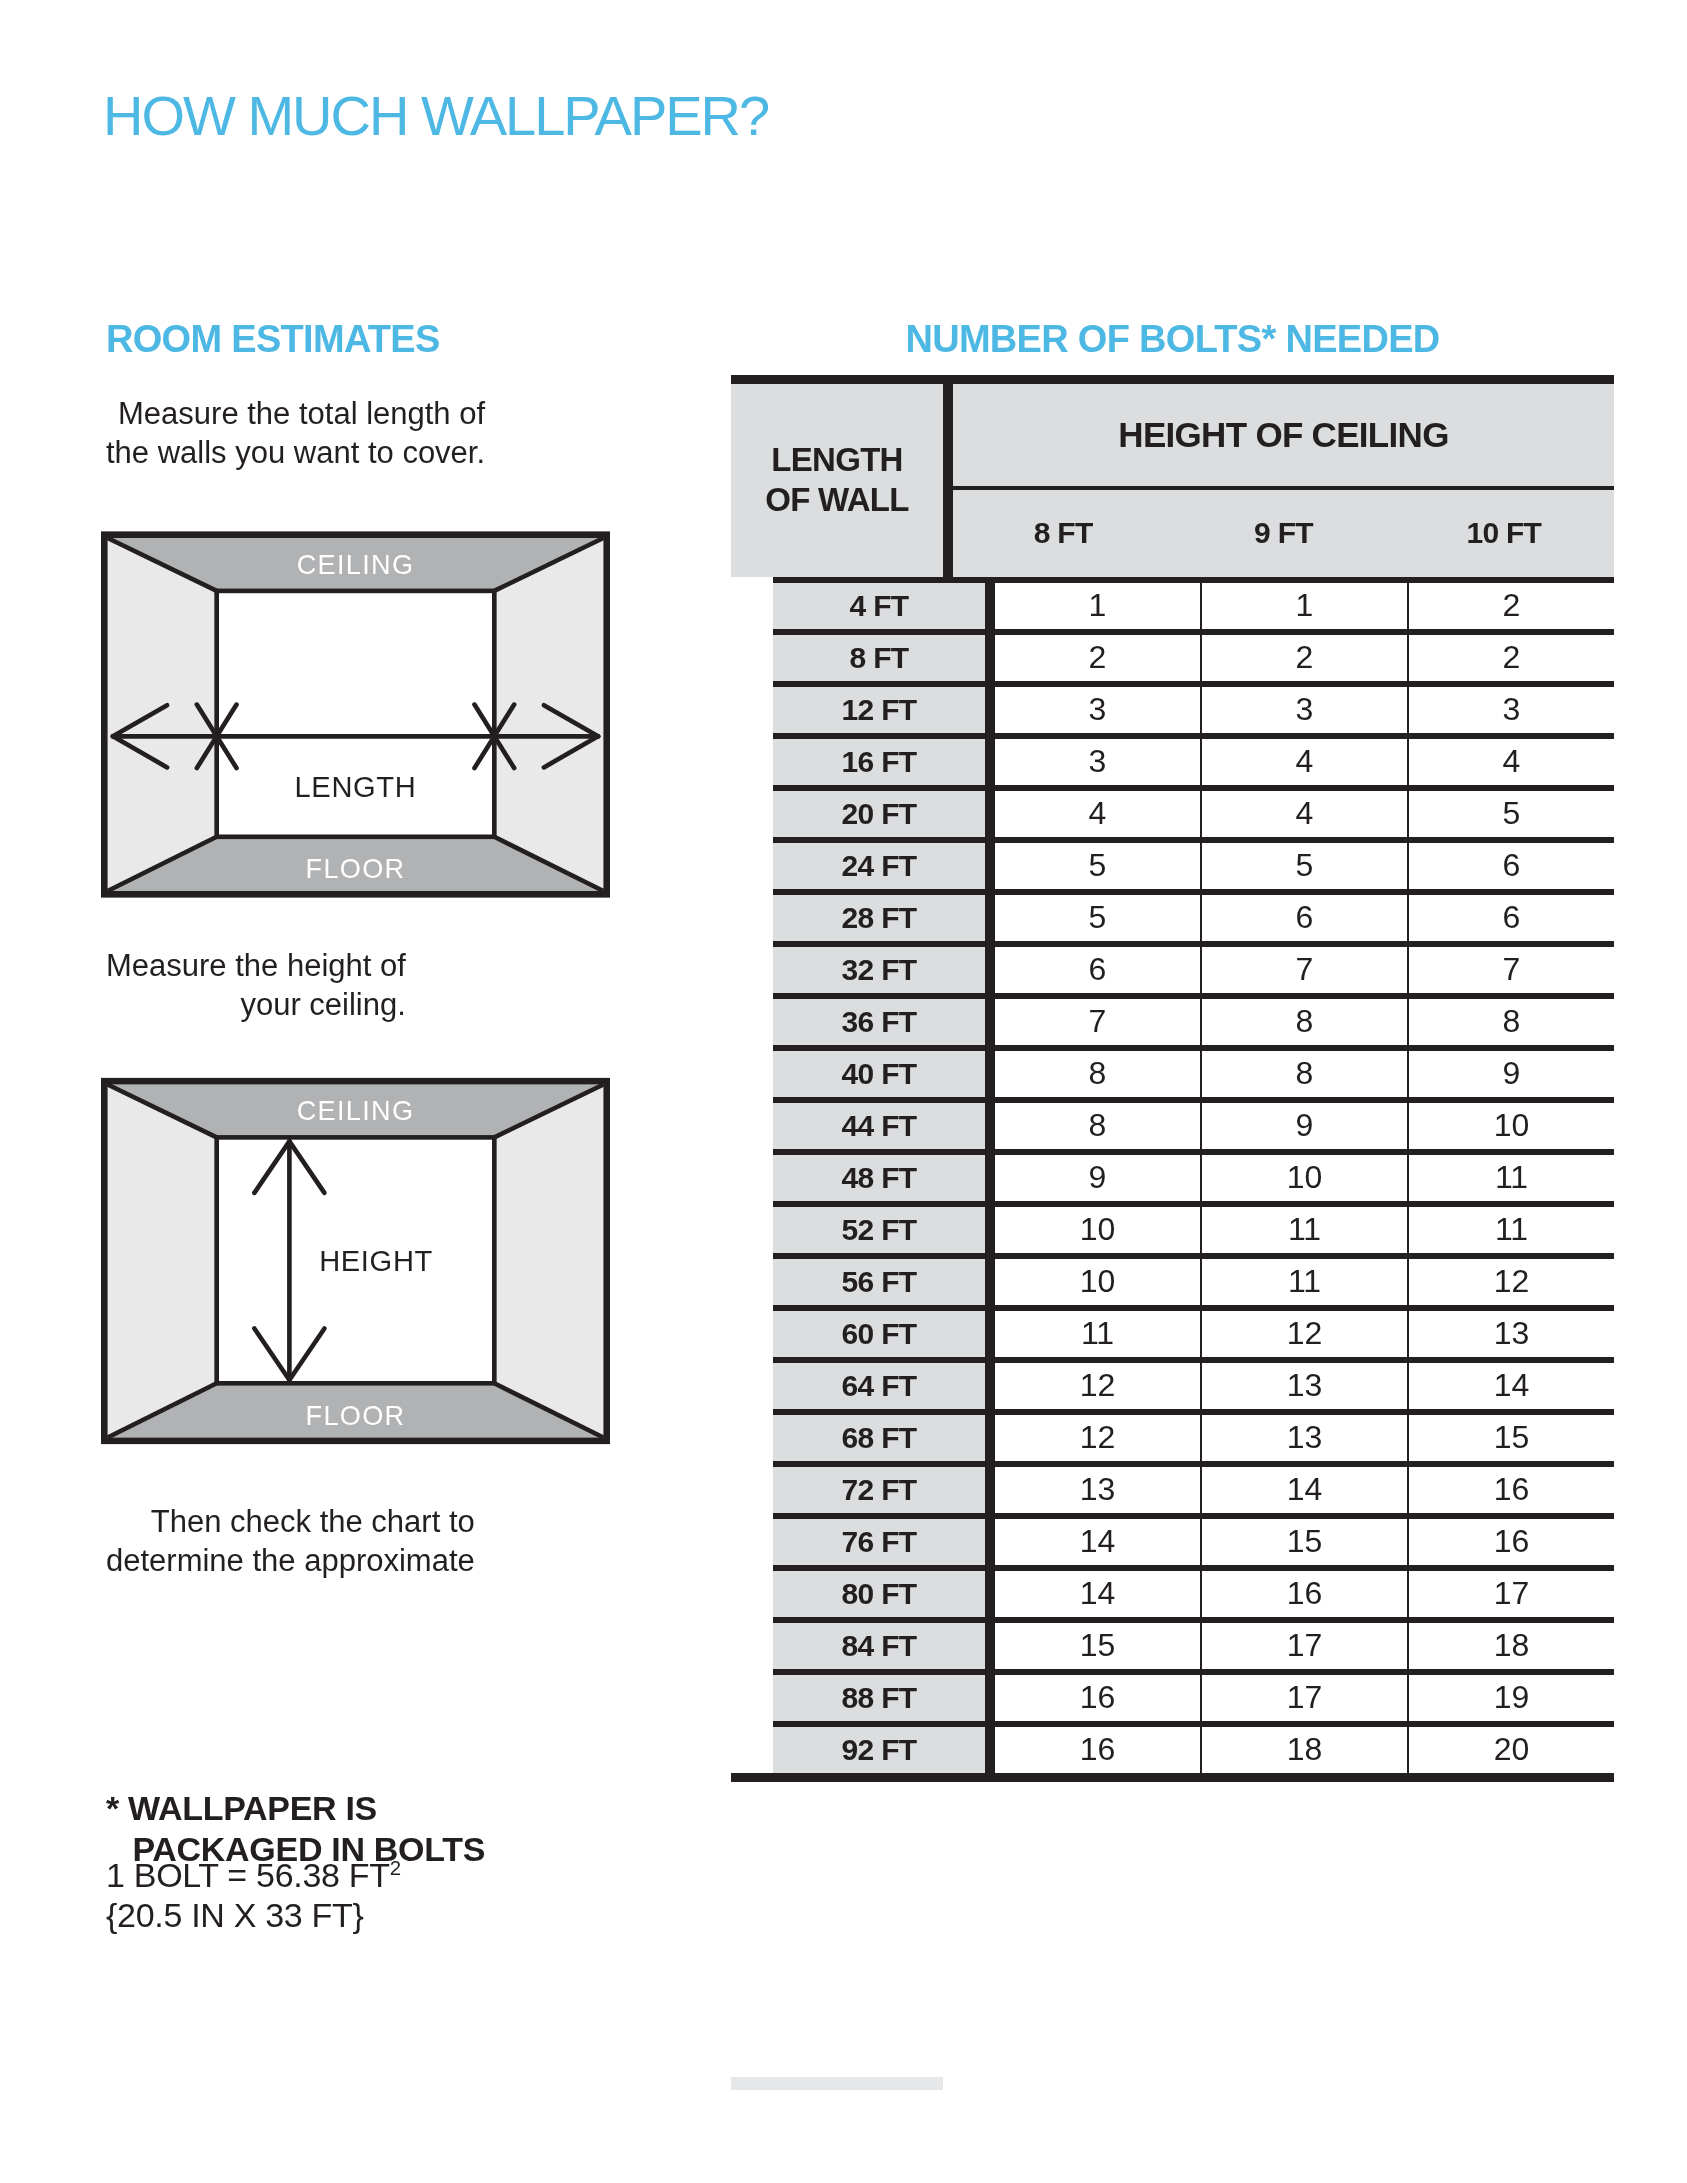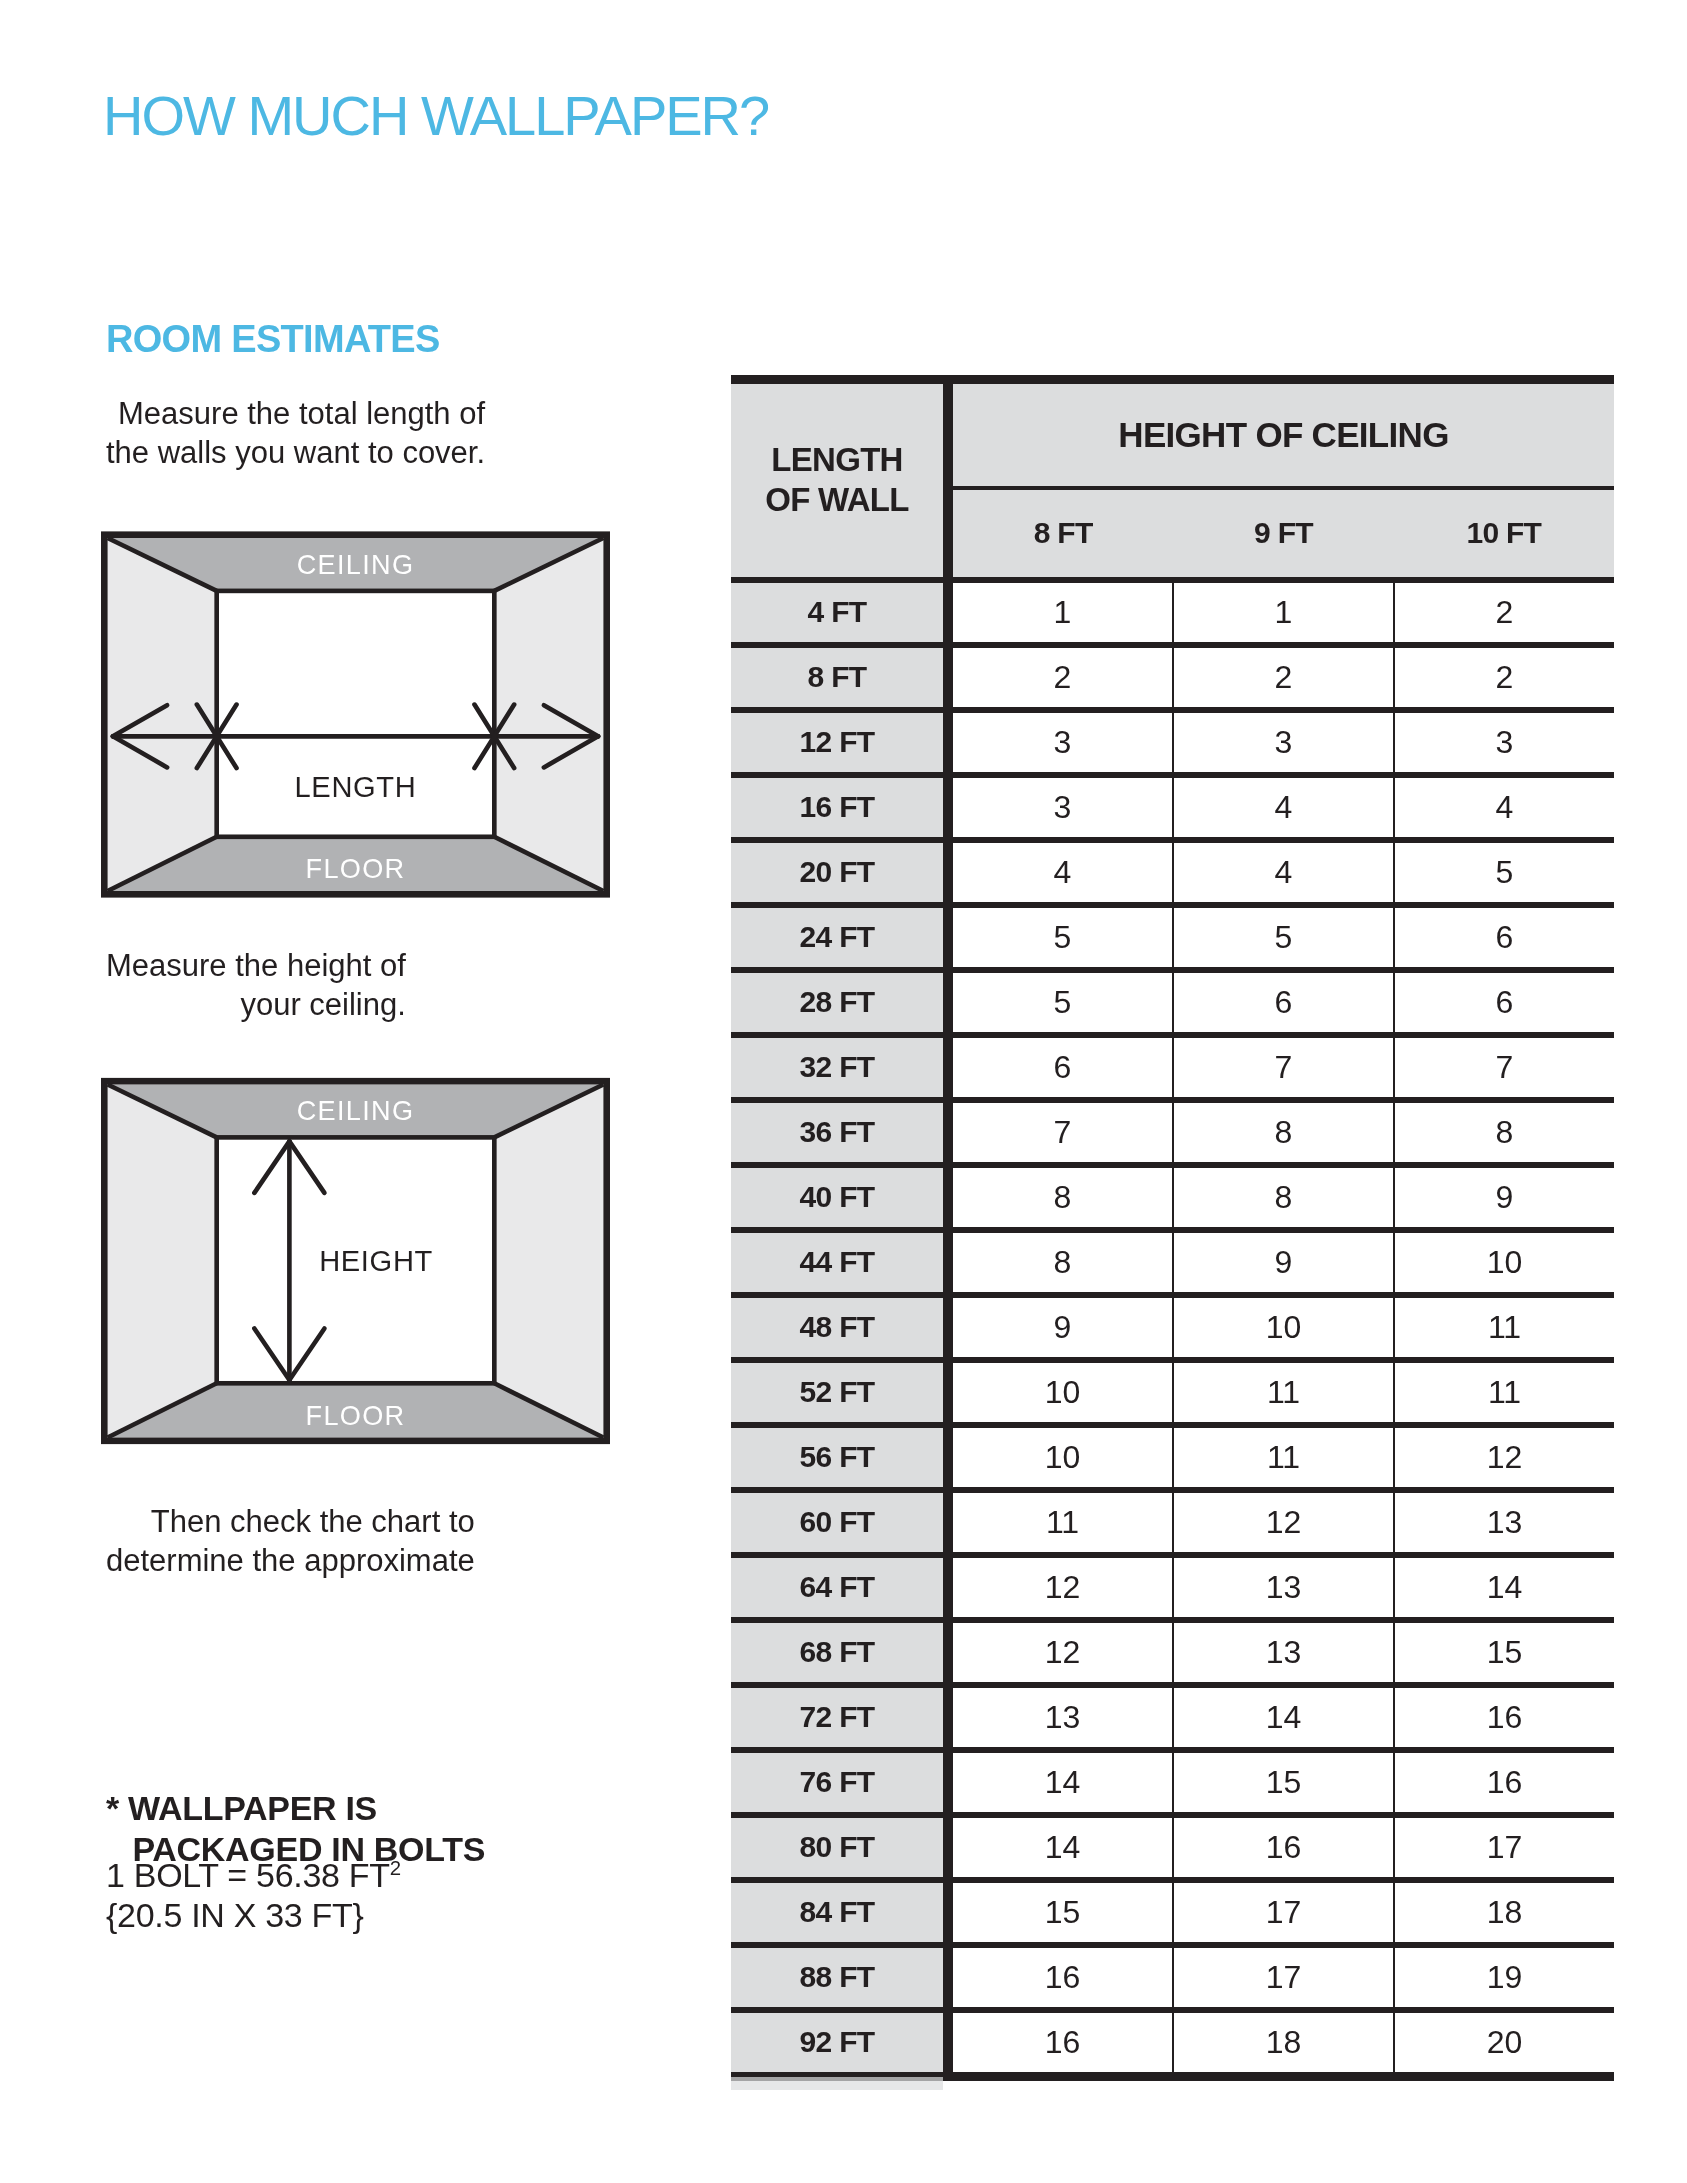--- a/index.html
+++ b/index.html
@@ -96,21 +96,21 @@
     display: flex; align-items: center; justify-content: center;
     font-size: 35px; font-weight: 700; letter-spacing: -0.7px;
   }
   .h-subs { height: 87px; display: flex; }
   .h-sub {
     flex: 1;
     display: flex; align-items: center; justify-content: center;
     font-size: 30px; font-weight: 700; letter-spacing: -0.7px;
   }
   .tbody { border-bottom: 9.3px solid var(--ink); }
-  .row { display: flex; height: 65px; border-top: 6px solid var(--ink); }
+  .row { display: flex; height: 52px; border-top: 6px solid var(--ink); margin-left: 42px; }
   .r-label {
     width: 212px; background: var(--table_fill);
     display: flex; align-items: center; justify-content: center;
     font-size: 30px; font-weight: 700; letter-spacing: -0.7px;
   }
   .r-data { flex: 1; display: flex; border-left: 10px solid var(--ink); background: #fff; }
   .r-cell {
     flex: 1;
     display: flex; align-items: center; justify-content: center;
     font-size: 32px; font-weight: 400;
@@ -128,20 +128,21 @@
   .svg-dim-label  { font-family: "Liberation Sans", sans-serif; font-size: 44px; letter-spacing: 1px; fill: var(--ink); }
 </style>
 </head>
 <body>
 
 <div class="page">
 
   <div class="title">HOW MUCH WALLPAPER?</div>
 
   <div class="section-heading sec-left">ROOM ESTIMATES</div>
+  <div class="section-heading sec-right">NUMBER OF BOLTS* NEEDED</div>
 
   <div class="para p1">
     <div>Measure the total length of</div>
     <div>the walls you want to cover.</div>
   </div>
 
   <svg class="diagram d1" viewBox="0 0 770 554">
 
     <polygon points="10,10 175,90 175,462 10,544" style="fill:var(--side_wall_fill)"></polygon>
     <polygon points="760,10 595,90 595,462 760,544" style="fill:var(--side_wall_fill)"></polygon>

